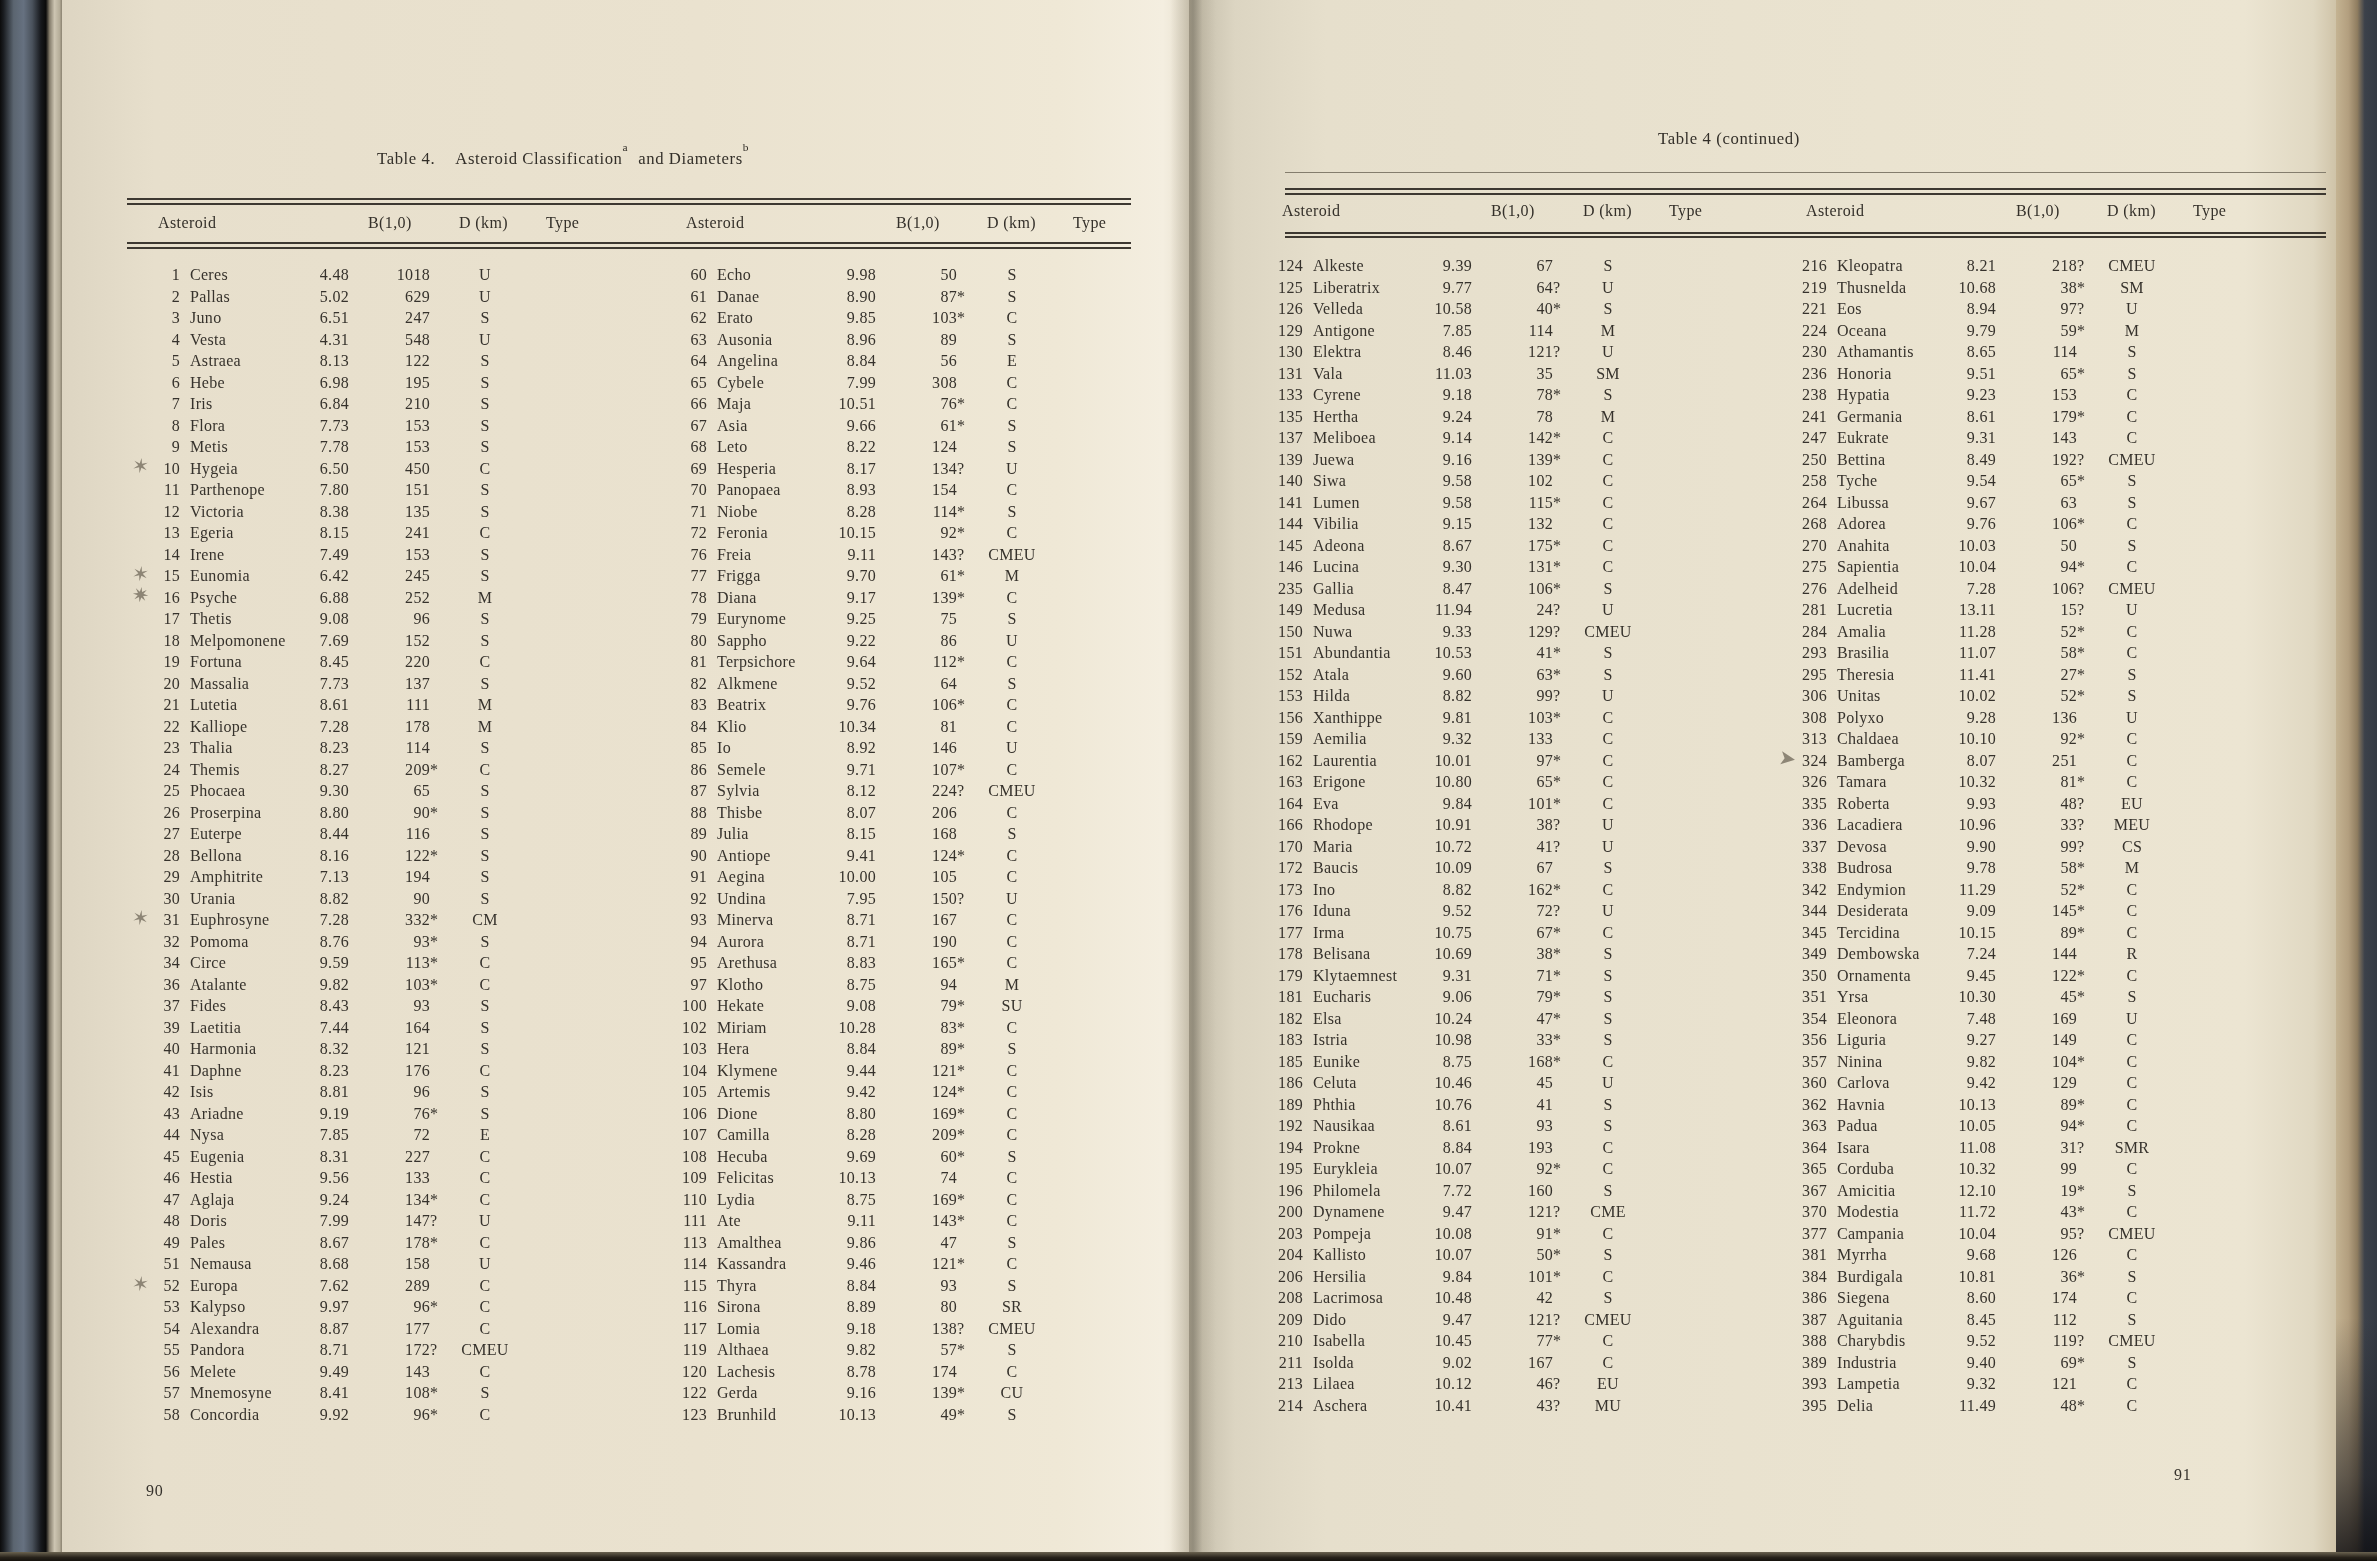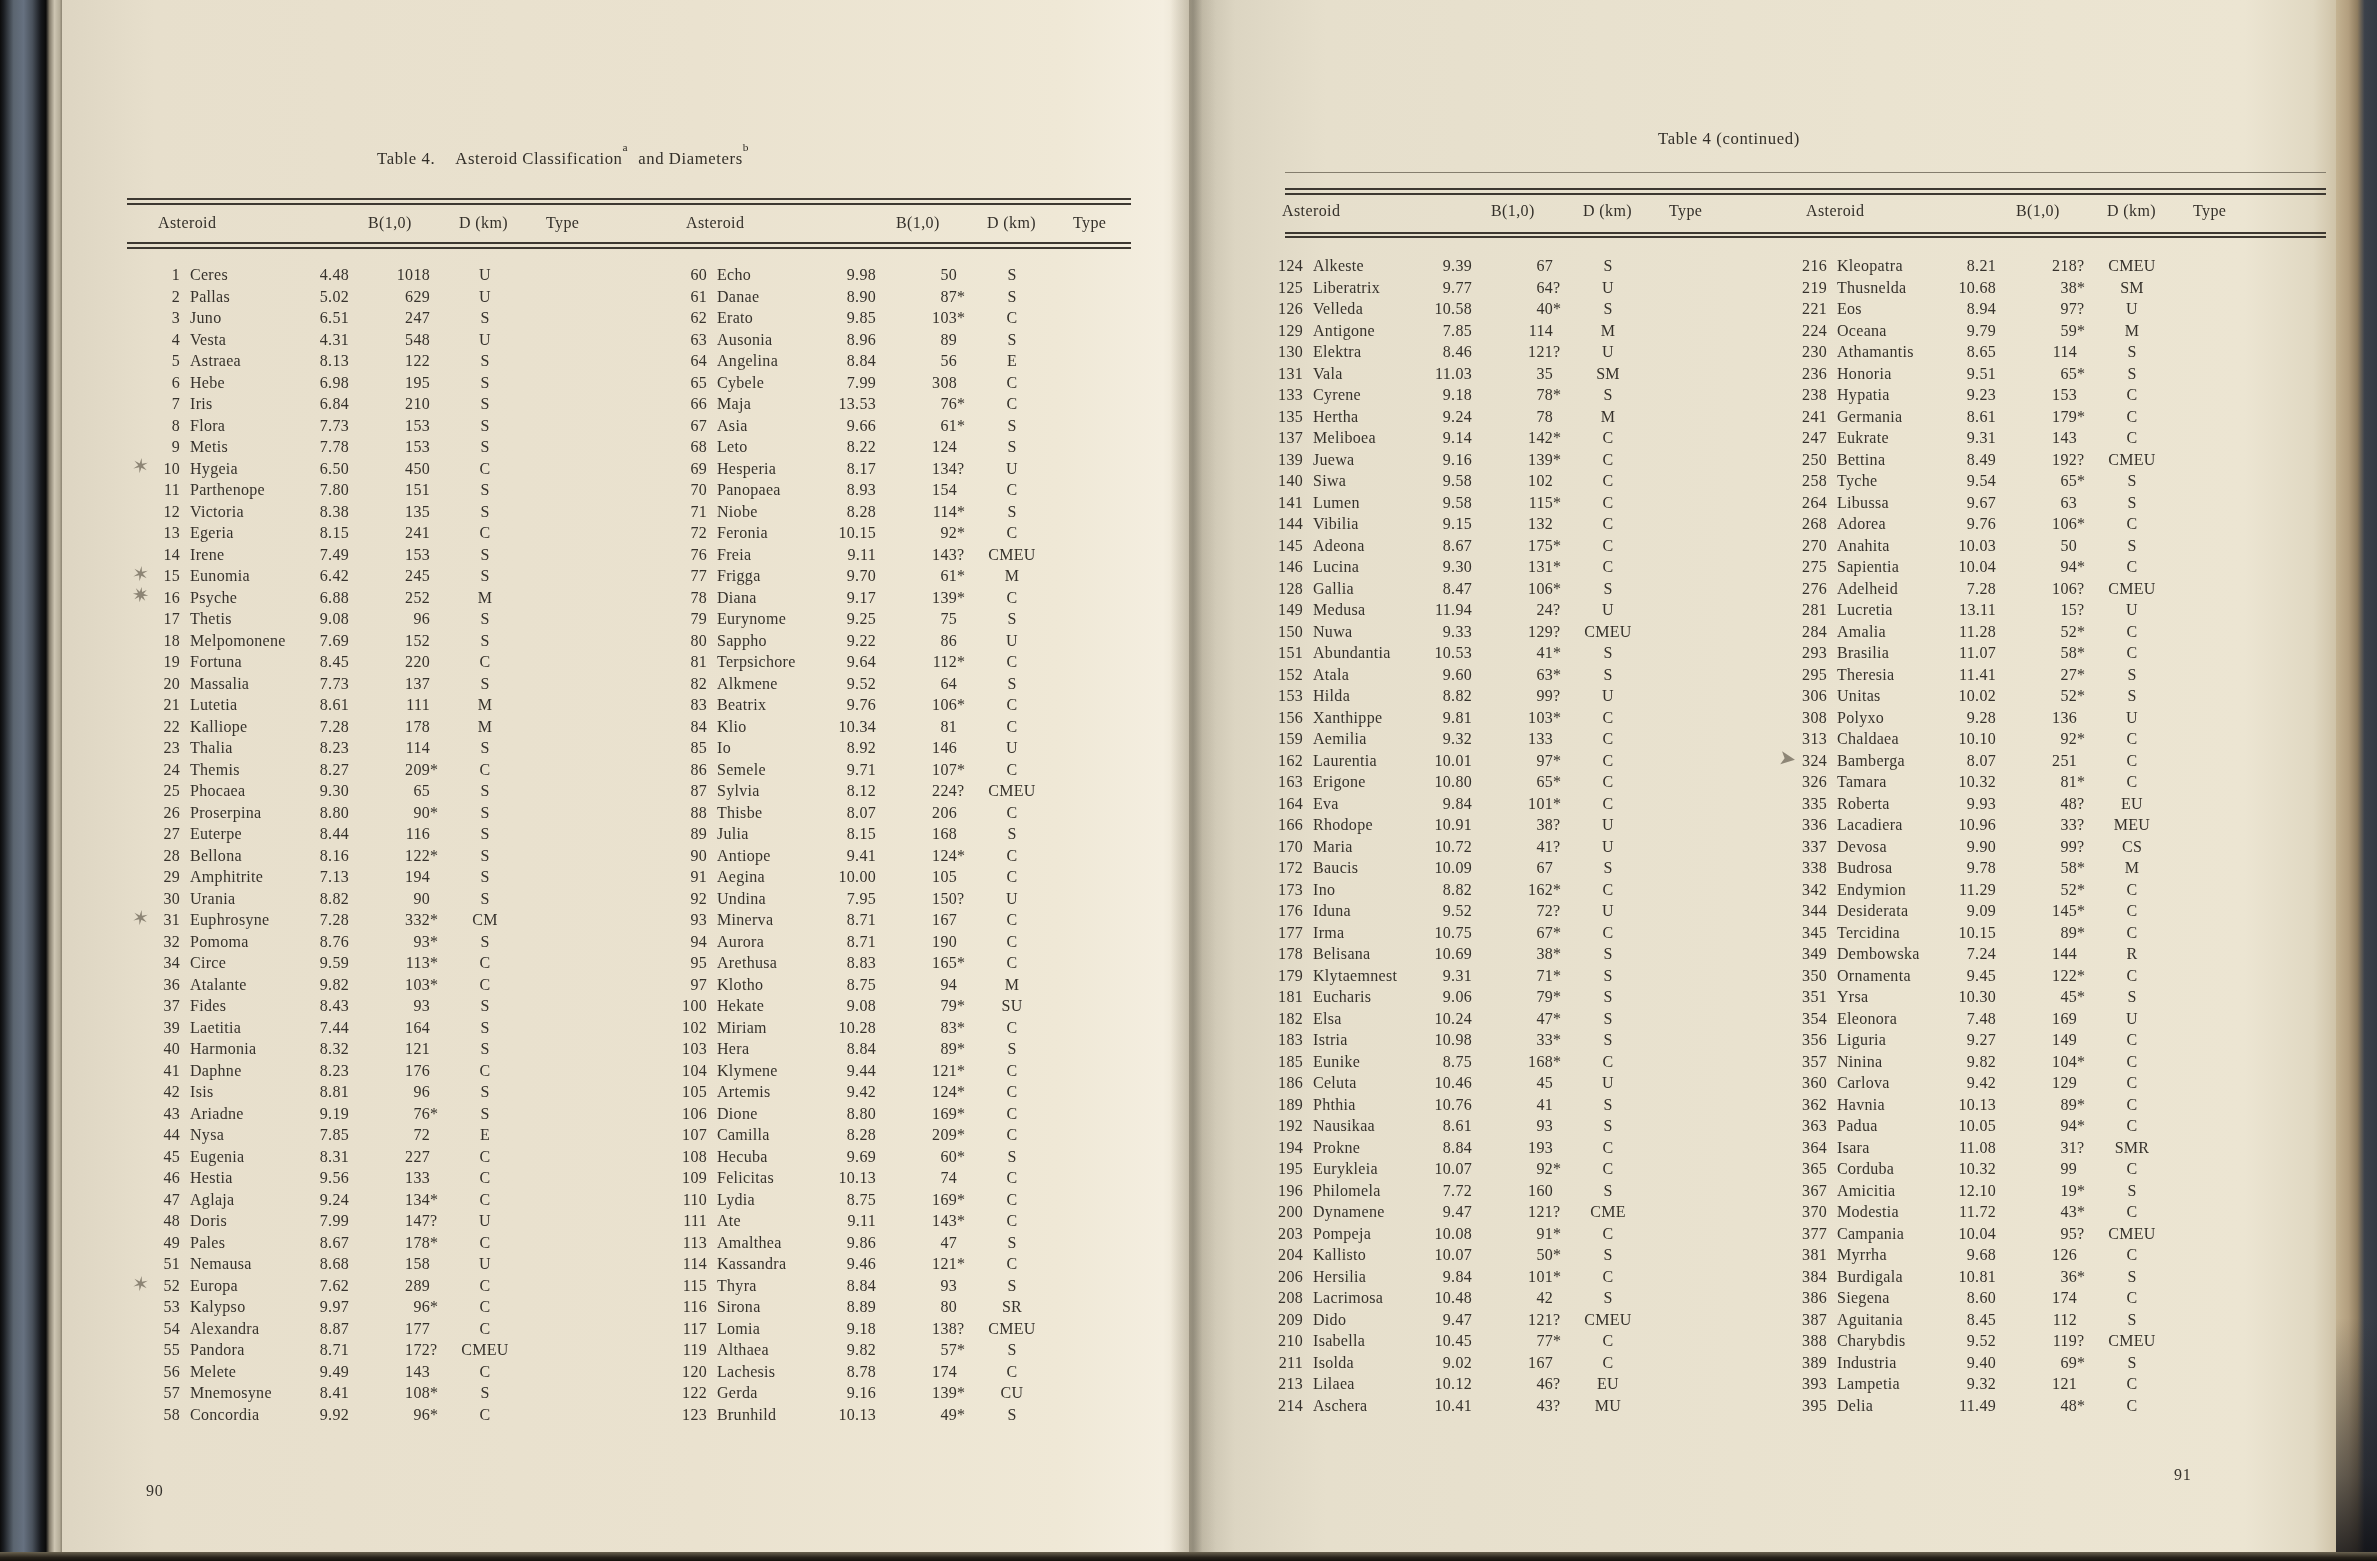--- a/index.html
+++ b/index.html
@@ -546,21 +546,21 @@
           <span class="c-num">65</span>
           <span class="c-name">Cybele</span>
           <span class="c-b">7.99</span>
           <span class="c-d">308</span>
           <span class="c-suf"></span>
           <span class="c-type">C</span>
         </div>
         <div class="trow">
           <span class="c-num">66</span>
           <span class="c-name">Maja</span>
-          <span class="c-b">13.53</span>
+          <span class="c-b">10.51</span>
           <span class="c-d">76</span>
           <span class="c-suf">*</span>
           <span class="c-type">C</span>
         </div>
         <div class="trow">
           <span class="c-num">67</span>
           <span class="c-name">Asia</span>
           <span class="c-b">9.66</span>
           <span class="c-d">61</span>
           <span class="c-suf">*</span>
@@ -1070,21 +1070,21 @@
         </div>
         <div class="trow">
           <span class="c-num">146</span>
           <span class="c-name">Lucina</span>
           <span class="c-b">9.30</span>
           <span class="c-d">131</span>
           <span class="c-suf">*</span>
           <span class="c-type">C</span>
         </div>
         <div class="trow">
-          <span class="c-num">128</span>
+          <span class="c-num">235</span>
           <span class="c-name">Gallia</span>
           <span class="c-b">8.47</span>
           <span class="c-d">106</span>
           <span class="c-suf">*</span>
           <span class="c-type">S</span>
         </div>
         <div class="trow">
           <span class="c-num">149</span>
           <span class="c-name">Medusa</span>
           <span class="c-b">11.94</span>

